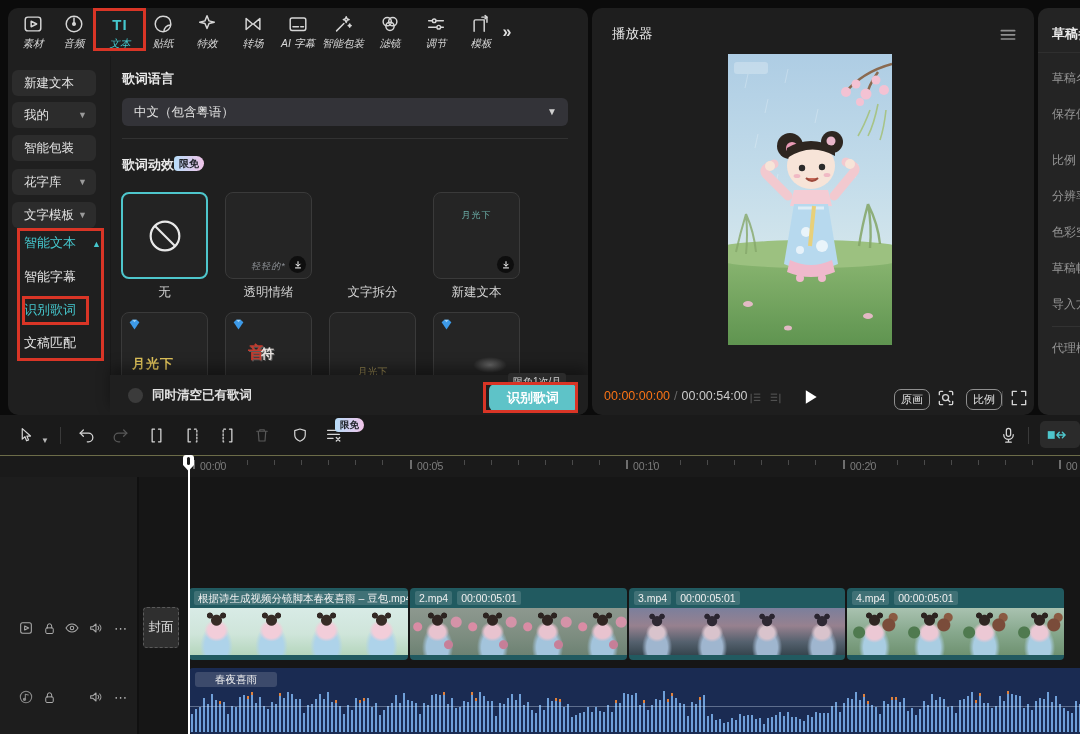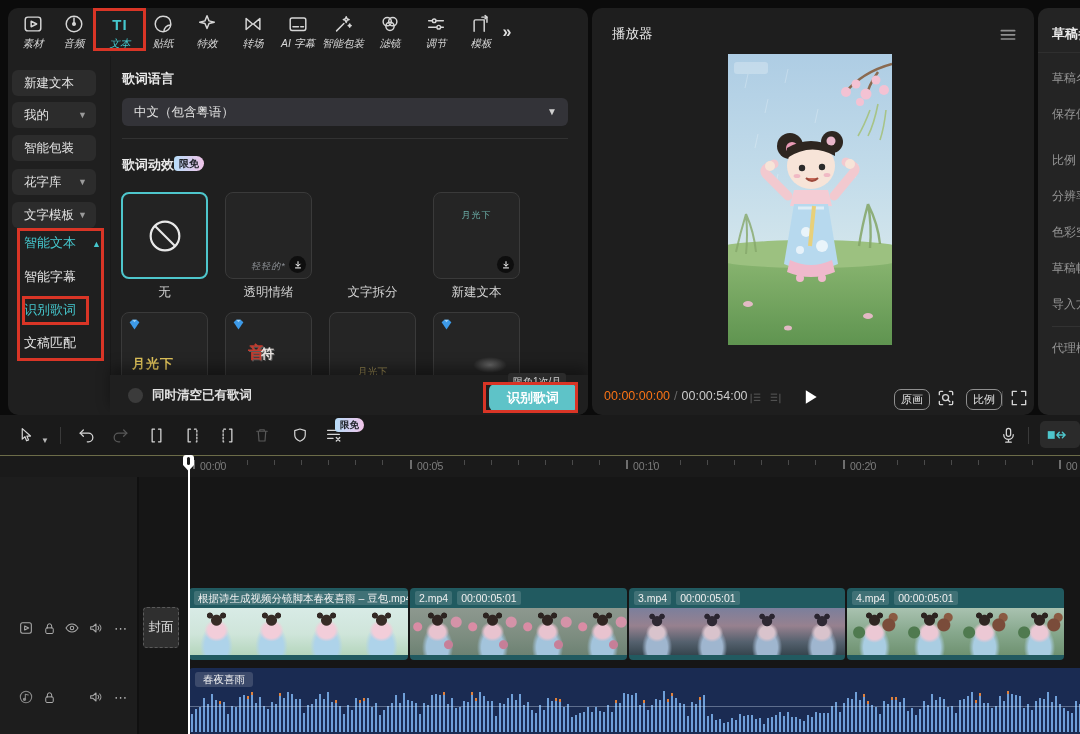--- a/index.html
+++ b/index.html
@@ -120,21 +120,21 @@
     radial-gradient(circle at 84% 20%, #8a5a42 0 4px, transparent 5px),
     radial-gradient(circle at 22% 52%, #4f7a4f 0 5.5px, transparent 6.5px),
     radial-gradient(circle at 40% 16%, #2c2420 0 2.6px, transparent 3.4px),
     radial-gradient(circle at 60% 16%, #2c2420 0 2.6px, transparent 3.4px),
     radial-gradient(circle at 50% 26%, #302622 0 5px, transparent 6px),
     radial-gradient(ellipse at 50% 52%, #ecc8d4 0 20%, transparent 30%),
     radial-gradient(ellipse at 50% 84%, #a9cde2 0 28%, transparent 40%),
     linear-gradient(180deg,#a9c2b0 0%,#87a88d 52%,#6f9271 100%);}
   #audio-clip{position:absolute;left:189px;top:253px;width:891px;height:66px;background:#1a2b52;border-radius:4px 0 0 4px;overflow:hidden;}
   #audio-label{position:absolute;left:6px;top:4px;background:rgba(255,255,255,.15);border-radius:3px;color:#f0f0f0;
-    font-size:10.5px;line-height:15px;padding:0 8px;}
+    font-size:10.5px;line-height:15px;padding:0 20px;}
   #waveform{position:absolute;left:2px;right:0;top:22px;height:42px;display:flex;align-items:flex-end;gap:2px;overflow:hidden;}
   #waveform>div{flex:0 0 2px;background:#6f9fd8;}
   #waveform>div.peak{background:linear-gradient(180deg,#e0813c 0 3px,#6f9fd8 3px);}
   #volume-line{position:absolute;left:0;right:0;top:38px;height:1px;background:rgba(205,220,240,.38);}
   #playhead-line{position:absolute;left:188px;top:40px;width:2px;height:279px;background:#fff;z-index:40;}
   #playhead-handle{position:absolute;left:183px;top:40px;width:11px;height:16px;background:#fff;border-radius:3px 3px 4px 4px;
     clip-path:polygon(0 0,100% 0,100% 62%,50% 100%,0 62%);z-index:41;}
   #playhead-handle::after{content:"";position:absolute;left:4px;top:2px;width:3px;height:8px;background:#1a1a1a;border-radius:2px;}
   .tl-badge{position:absolute;height:14px;line-height:14px;padding:0 5px;border-radius:4px 8px 8px 4px;
     background:linear-gradient(90deg,#b7dcf8,#f0c4e8);color:#20242a;font-size:9.5px;font-weight:bold;z-index:3;}

